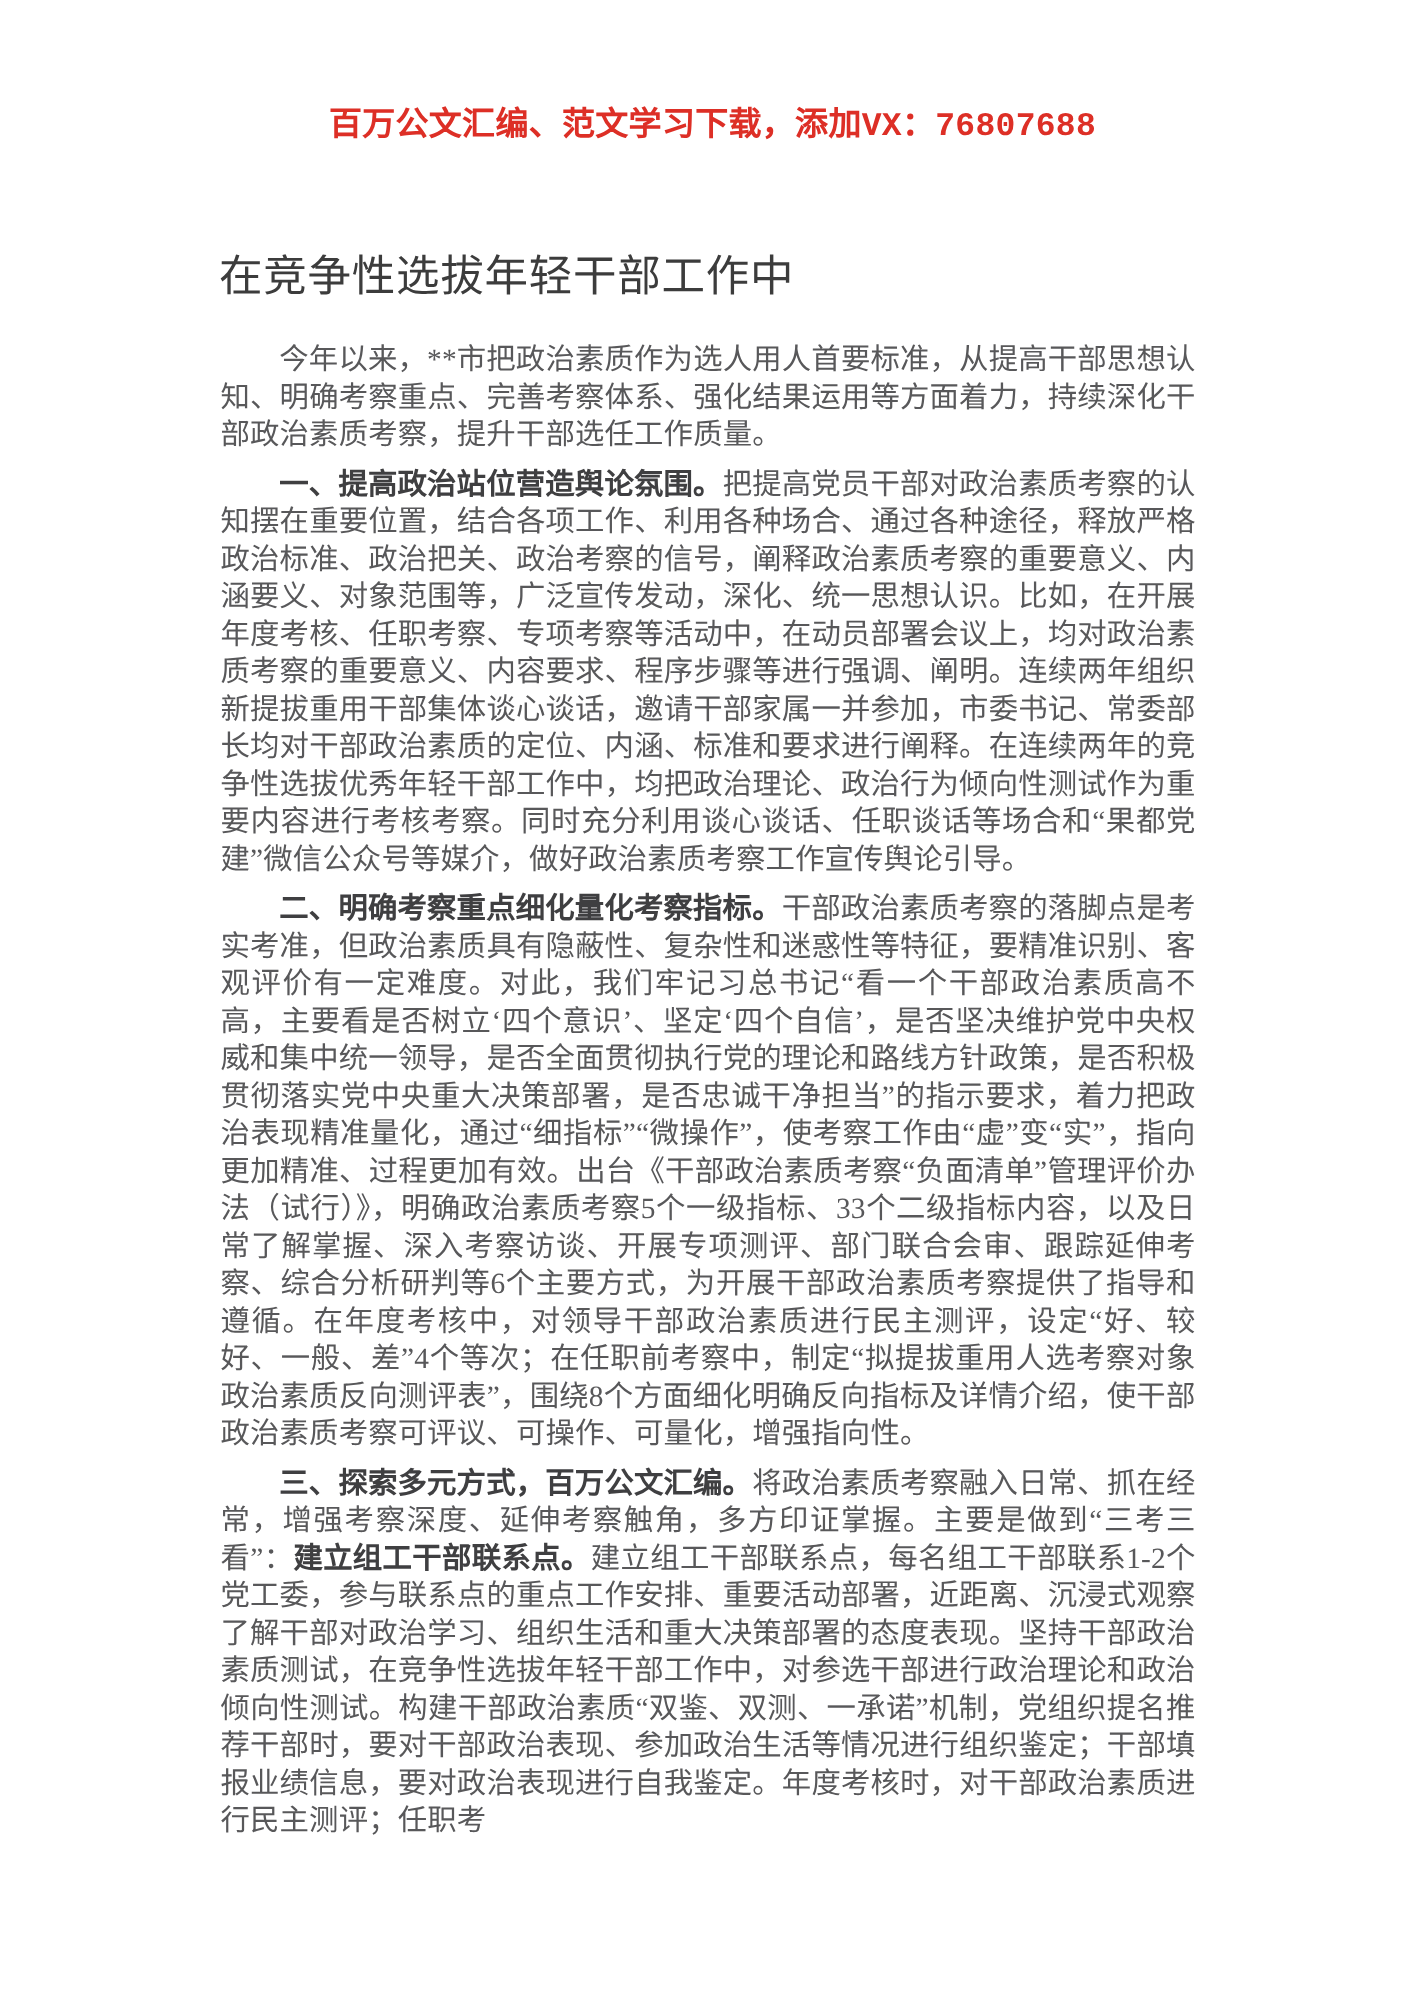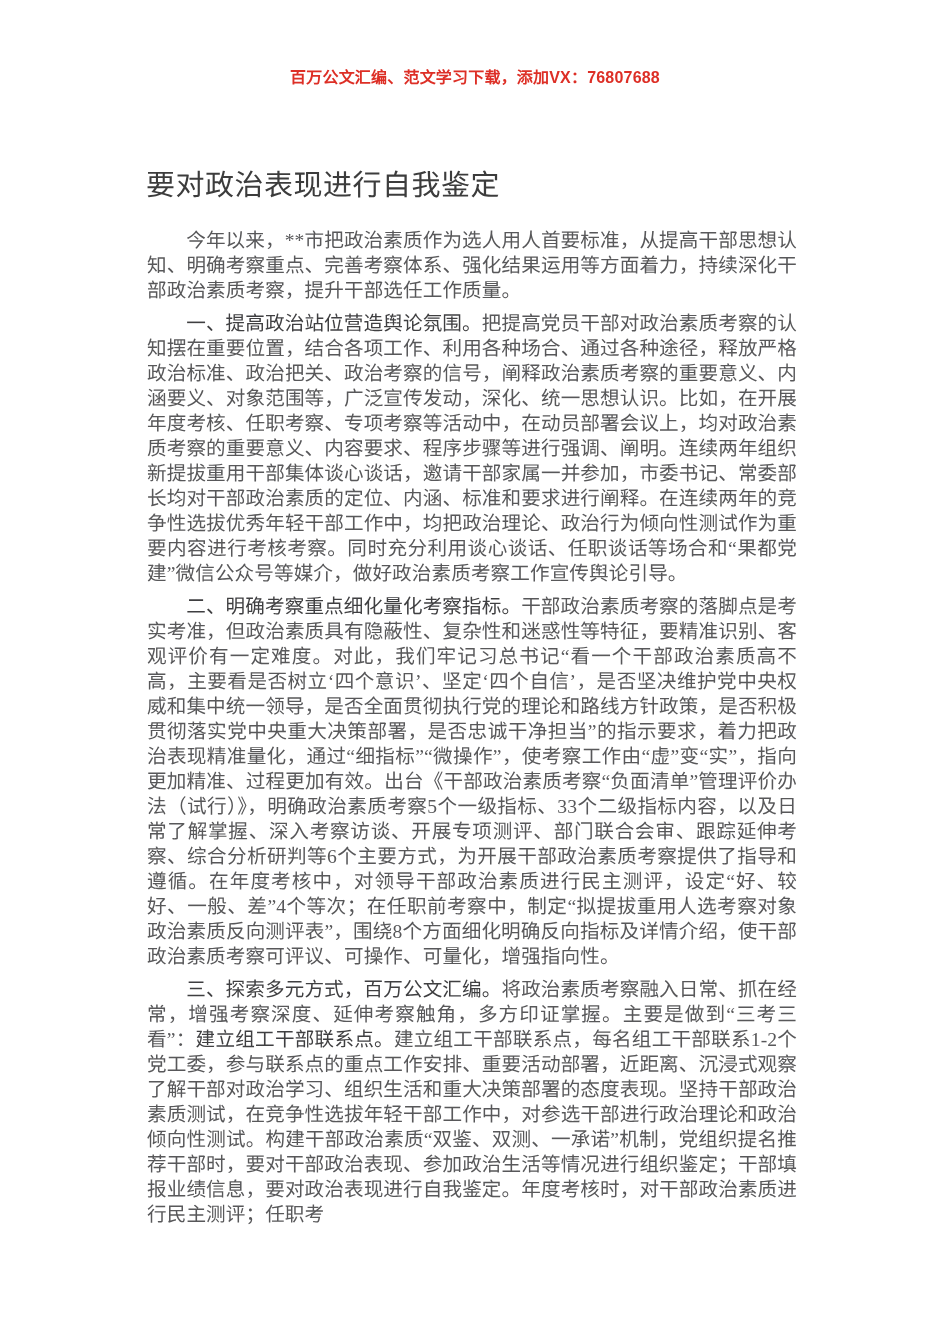--- a/index.html
+++ b/index.html
@@ -25,22 +25,22 @@
   }
 
   
   .promo-banner {
     position: absolute;
     left: 0;
     top: 64px;
     width: 950px;
     text-align: center;
     color: #dd2f26;
-    font-family: Liberation Sans, sans-serif;
-    font-size: 16px;
+    font-family: Liberation Mono, monospace;
+    font-size: 22px;
     font-weight: 600;
     letter-spacing: 0.2px;
     white-space: nowrap;
   }
 
   
   .doc-title {
     position: absolute;
     left: 146px;
     top: 148px;
@@ -68,37 +68,37 @@
     line-height: 25px;
     color: #58585a;
     text-align: justify;
     text-justify: inter-ideograph;
     text-indent: 2em;
     letter-spacing: 0.1px;
   }
 
   .para b,
   .para .bold {
-    font-weight: 400;
+    font-weight: 700;
     color: #3f3f41;
   }
 
   
   .para + .para {
     margin-top: 8px;
   }
 </style>
 </head>
 <body>
 
 <div class="page">
 
   <div class="promo-banner">百万公文汇编、范文学习下载，添加VX：76807688</div>
 
-  <h1 class="doc-title">要对政治表现进行自我鉴定</h1>
+  <h1 class="doc-title">在竞争性选拔年轻干部工作中</h1>
 
   <div class="doc-body">
 
     <p class="para">
       <span>今年以来，**市把政治素质作为选人用人首要标准，从提高干部思想认知、明确考察重点、完善考察体系、强化结果运用等方面着力，持续深化干部政治素质考察，提升干部选任工作质量。</span>
     </p>
 
     <p class="para">
       <b class="bold">一、提高政治站位营造舆论氛围。</b><span>把提高党员干部对政治素质考察的认知摆在重要位置，结合各项工作、利用各种场合、通过各种途径，释放严格政治标准、政治把关、政治考察的信号，阐释政治素质考察的重要意义、内涵要义、对象范围等，广泛宣传发动，深化、统一思想认识。比如，在开展年度考核、任职考察、专项考察等活动中，在动员部署会议上，均对政治素质考察的重要意义、内容要求、程序步骤等进行强调、阐明。连续两年组织新提拔重用干部集体谈心谈话，邀请干部家属一并参加，市委书记、常委部长均对干部政治素质的定位、内涵、标准和要求进行阐释。在连续两年的竞争性选拔优秀年轻干部工作中，均把政治理论、政治行为倾向性测试作为重要内容进行考核考察。同时充分利用谈心谈话、任职谈话等场合和“果都党建”微信公众号等媒介，做好政治素质考察工作宣传舆论引导。</span>
     </p>

